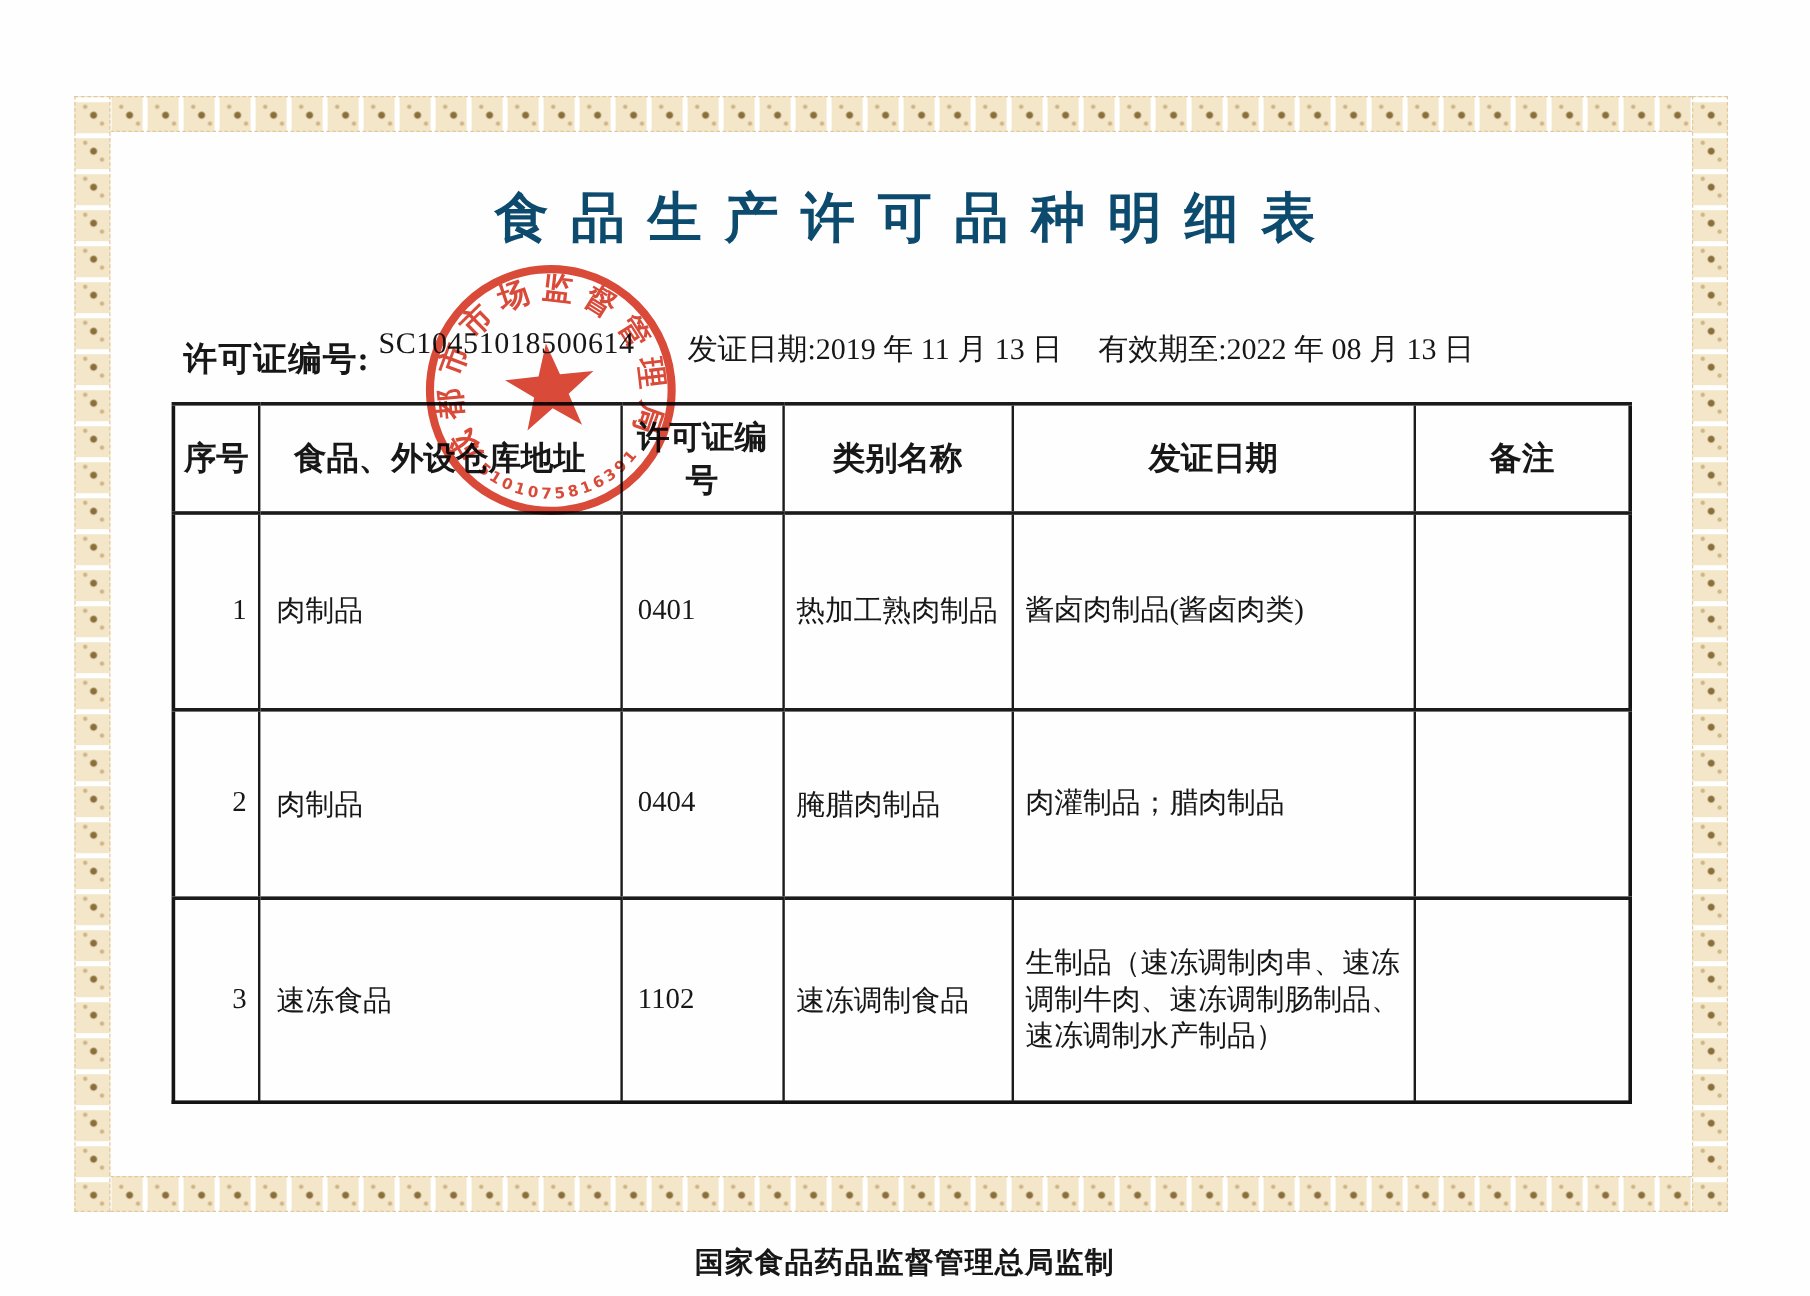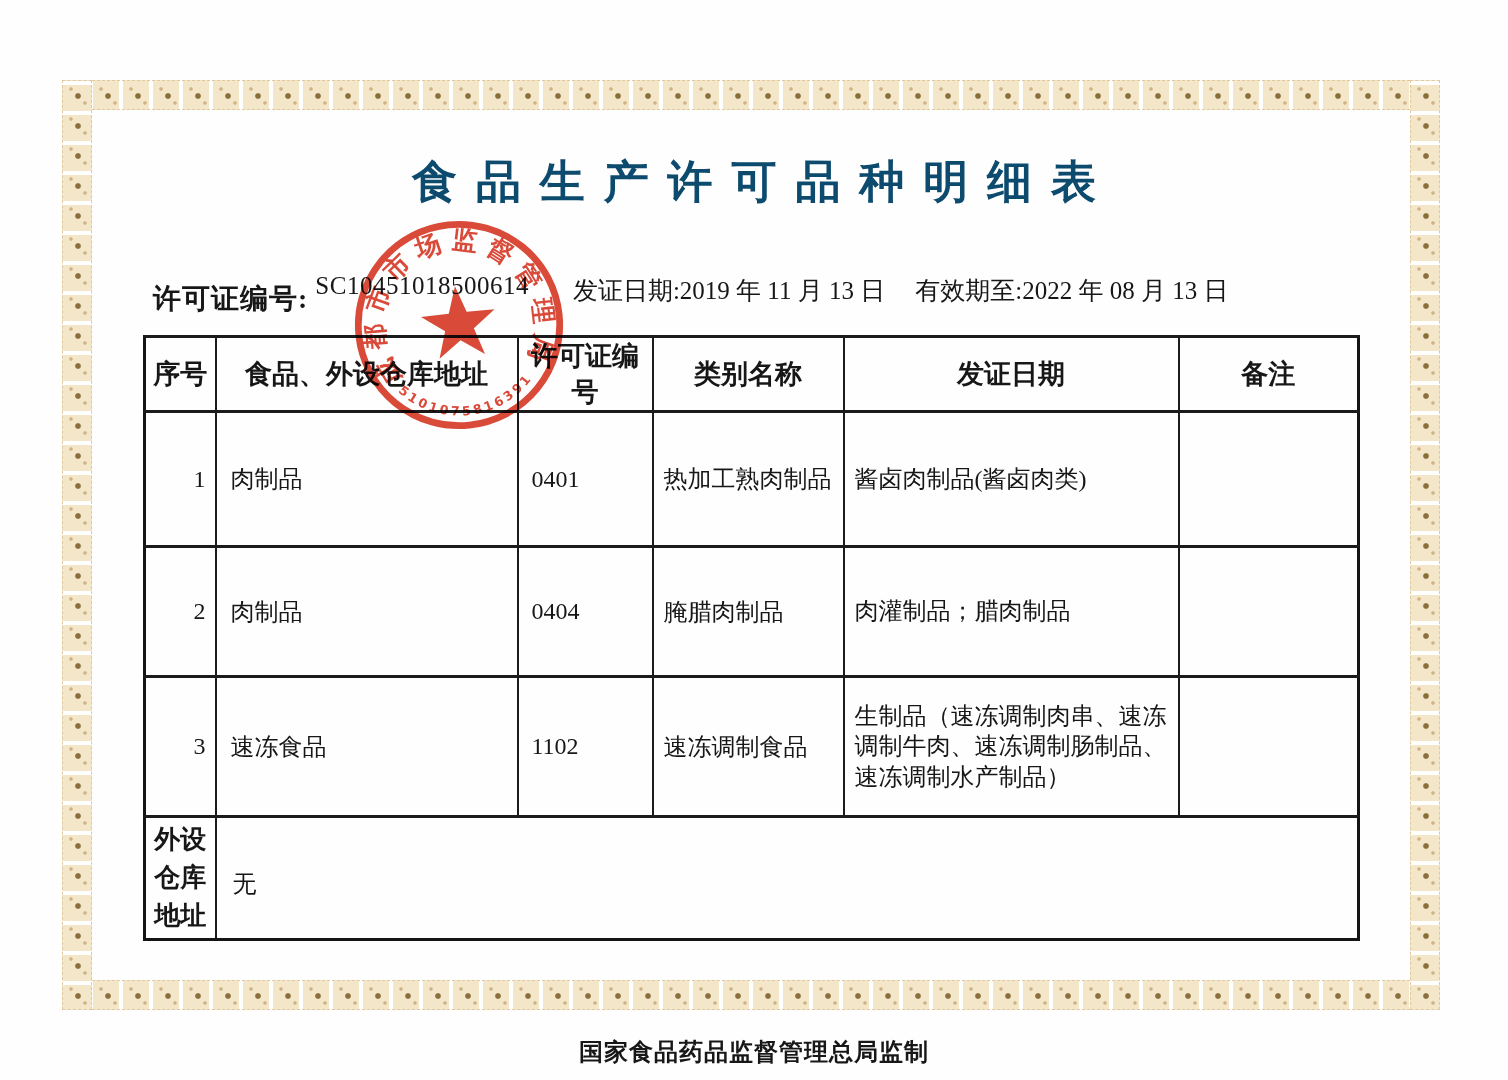--- a/index.html
+++ b/index.html
@@ -135,26 +135,20 @@
       <td class="c-remark"></td>
     </tr>
     <tr style="height:140px">
       <td class="c-no">3</td>
       <td class="c-cat">速冻食品</td>
       <td class="c-code">1102</td>
       <td class="c-name">速冻调制食品</td>
       <td class="c-detail">生制品（速冻调制肉串、速冻调制牛肉、速冻调制肠制品、速冻调制水产制品）</td>
       <td class="c-remark"></td>
     </tr>
-    <tr style="height:123px">
-      <td class="c-whlabel">
-        <div class="stack">外设仓库地址</div>
-      </td>
-      <td class="c-whvalue" colspan="5">无</td>
-    </tr>
   </tbody>
     </table>
 
   <svg class="seal" viewBox="0 0 260 260">
     <circle cx="130" cy="130" r="119" fill="none" stroke="#d73a28" stroke-width="8"></circle>
     <defs>
       <path id="arcTop" d="M 52.1 175 A 90 90 0 1 1 207.9 175" fill="none"></path>
       <path id="arcBottom" d="M 45.7 195.9 A 107 107 0 0 0 214.3 195.9" fill="none"></path>
     </defs>
     <text font-family="DejaVu Sans, sans-serif" font-size="30" font-weight="bold" fill="#d73a28" letter-spacing="10">

